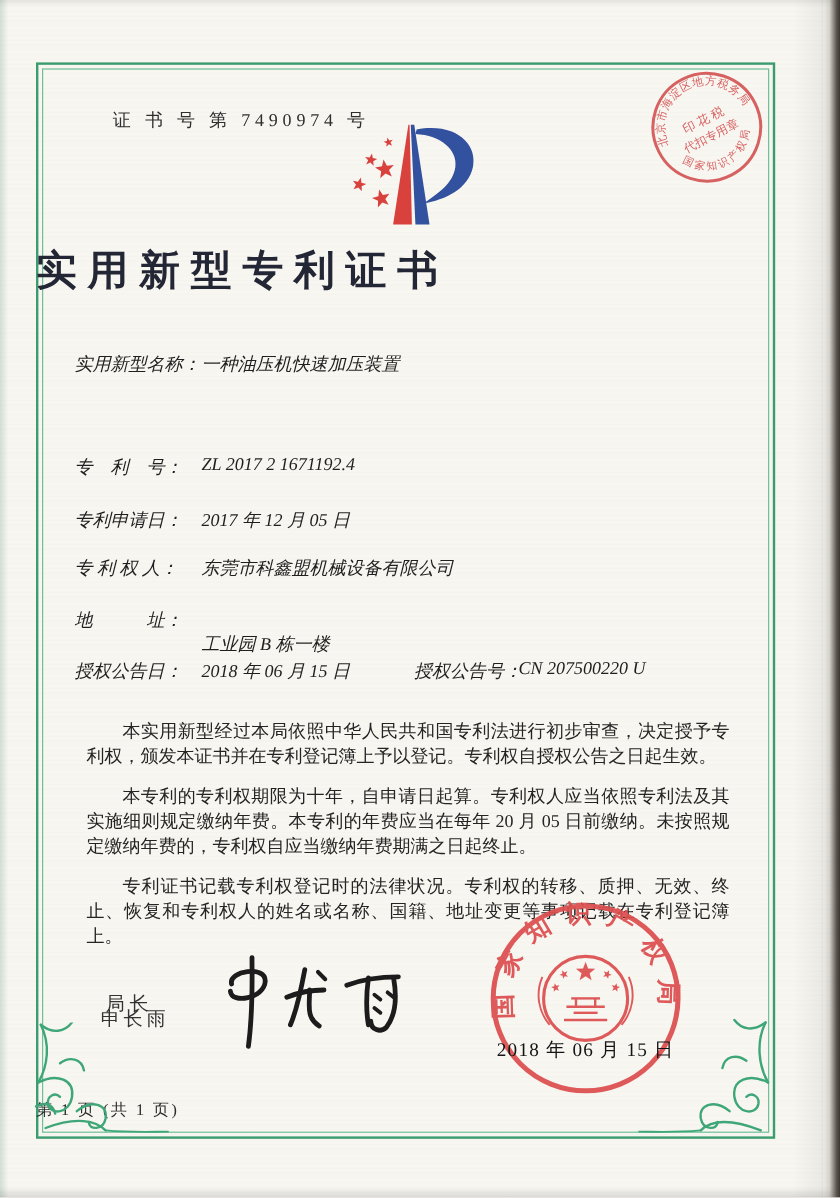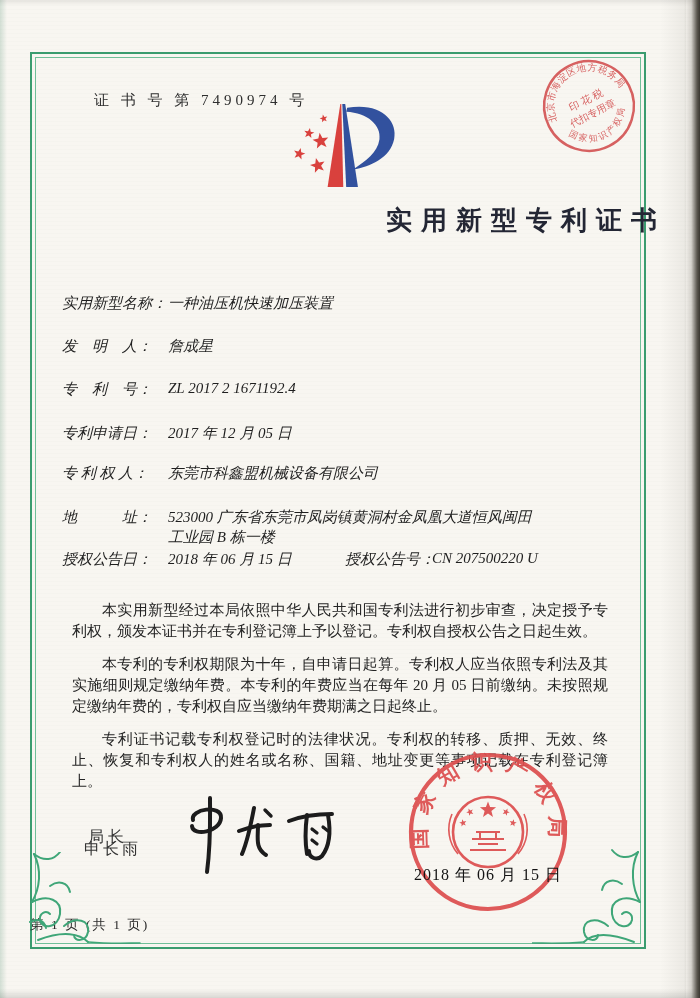--- a/index.html
+++ b/index.html
@@ -32,22 +32,22 @@
 
   .corner-flourish{position:absolute;z-index:3;}
 
   .cert-no{position:absolute;left:94px;top:91px;font-size:15px;letter-spacing:4px;color:#2e2e2e;}
 
   .logo{position:absolute;left:276px;top:101px;width:158px;height:90px;}
 
   .tax-stamp{position:absolute;left:541px;top:58px;width:96px;height:96px;
     transform:rotate(-27deg);opacity:0.92;}
 
-  .title{position:absolute;left:30px;top:203px;width:612px;text-align:right;
-    font-size:26px;font-weight:bold;letter-spacing:9px;color:#232634;margin-left:24px;}
+  .title{position:absolute;left:30px;top:203px;width:612px;text-align:left;
+    font-size:34px;font-weight:bold;letter-spacing:9px;color:#232634;}
 
   .frow{position:absolute;left:0;width:700px;height:22px;font-size:15px;color:#1f1f1f;font-style:italic;}
   .fl{position:absolute;left:62px;white-space:nowrap;}
   .fv{position:absolute;left:168px;white-space:nowrap;}
   .fl2{position:absolute;left:345px;white-space:nowrap;text-align:center;}
   .fv2{position:absolute;left:432px;white-space:nowrap;}
 
   .body-text{position:absolute;left:60px;top:588px;width:560px;
     font-size:15px;line-height:21px;color:#242424;text-align:justify;}
   .body-text p{margin:12px;text-indent:2em;}
@@ -131,39 +131,34 @@
     <text class="seal-text" x="46" y="43" font-size="10" text-anchor="middle">印 花 税</text>
     <text class="seal-text" x="46" y="57" font-size="9.5" text-anchor="middle">代扣专用章</text>
   </svg>
 
   <div class="title">实用新型专利证书</div>
 
   <div class="frow" style="top:294px">
     <span class="fl">实用新型名称：</span>
     <span class="fv">一种油压机快速加压装置</span>
   </div>
-  <div class="frow" style="top:337px">
-    <span class="fl">发　明　人：</span>
-    <span class="fv">詹成星</span>
-  </div>
   <div class="frow" style="top:380px">
     <span class="fl">专　利　号：</span>
     <span class="fv">ZL 2017 2 1671192.4</span>
   </div>
   <div class="frow" style="top:424px">
     <span class="fl">专利申请日：</span>
     <span class="fv">2017 年 12 月 05 日</span>
   </div>
   <div class="frow" style="top:464px">
     <span class="fl">专 利 权 人：</span>
     <span class="fv">东莞市科鑫盟机械设备有限公司</span>
   </div>
   <div class="frow" style="top:508px;height:42px">
     <span class="fl">地　　　址：</span>
-    <span class="fv">523000 广东省东莞市凤岗镇黄洞村金凤凰大道恒风闽田</span>
     <span class="fv" style="top:20px">工业园 B 栋一楼</span>
   </div>
   <div class="frow" style="top:550px">
     <span class="fl">授权公告日：</span>
     <span class="fv">2018 年 06 月 15 日</span>
     <span class="fl2">授权公告号：</span>
     <span class="fv2">CN 207500220 U</span>
   </div>
 
   <div class="body-text">

